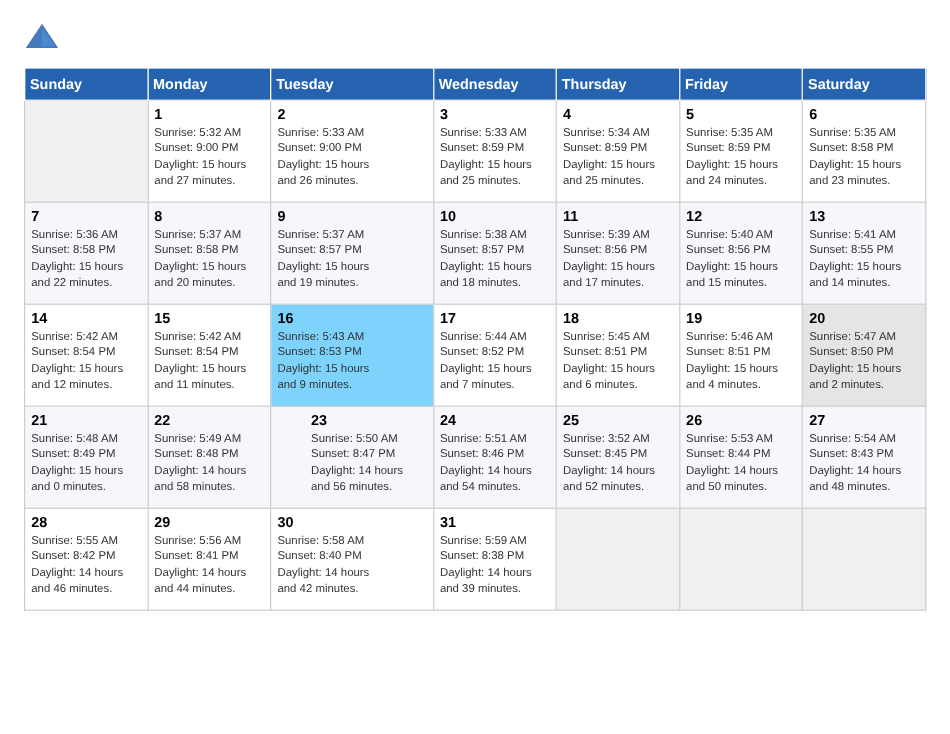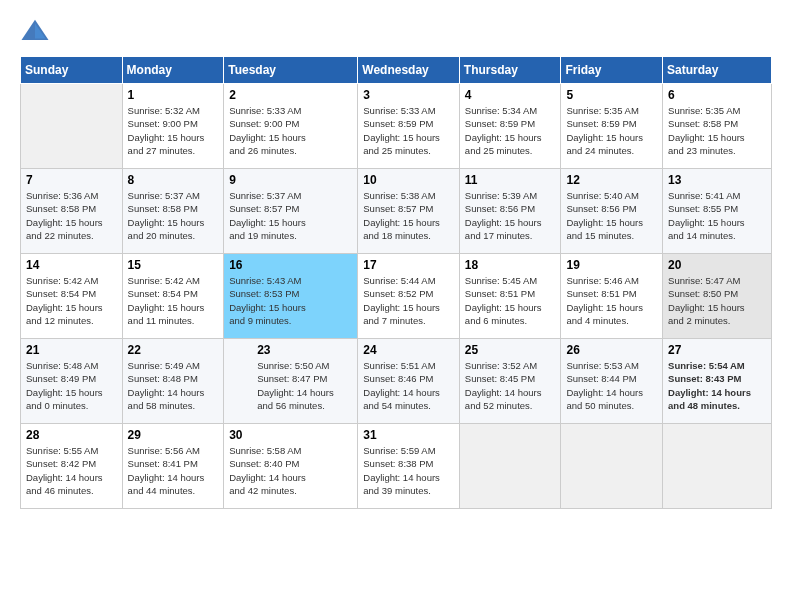--- a/index.html
+++ b/index.html
@@ -303,21 +303,21 @@
         </td>
         <td style="background: rgb(245, 247, 250);">
           <div class="day-number">26</div>
           <div class="day-info" style="white-space: pre-line;">Sunrise: 5:53 AM
 Sunset: 8:44 PM
 Daylight: 14 hours
 and 50 minutes.</div>
         </td>
         <td style="background: rgb(245, 247, 250);">
           <div class="day-number">27</div>
-          <div class="day-info" style="white-space: pre-line; font-weight: bold;">Sunrise: 5:54 AM
+          <div class="day-info" style="white-space: pre-line;">Sunrise: 5:54 AM
 Sunset: 8:43 PM
 Daylight: 14 hours
 and 48 minutes.</div>
         </td>
       </tr>
       <tr>
         <td style="background: rgb(255, 255, 255);">
           <div class="day-number">28</div>
           <div class="day-info" style="white-space: pre-line;">Sunrise: 5:55 AM
 Sunset: 8:42 PM

